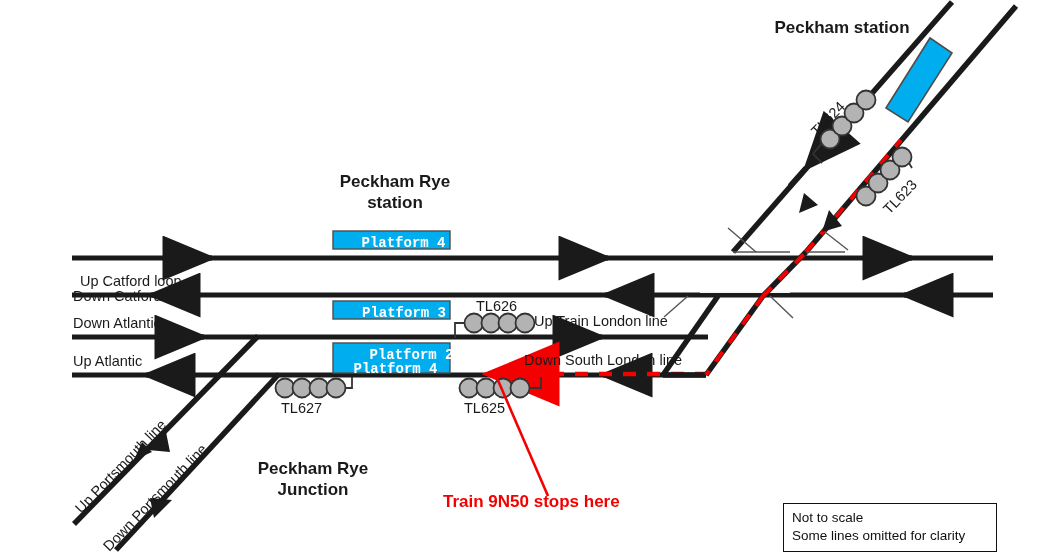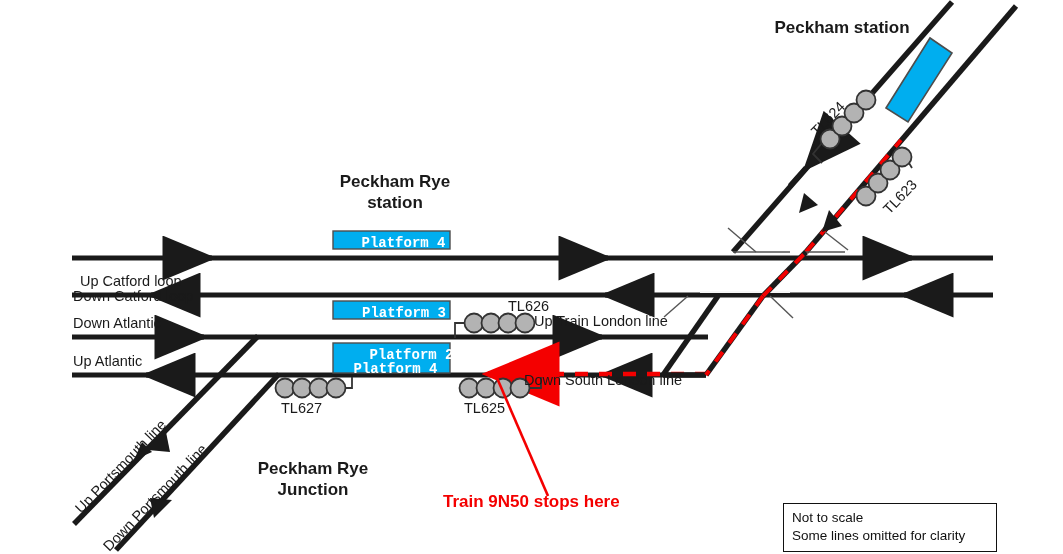--- a/index.html
+++ b/index.html
@@ -179,30 +179,30 @@
     <div>Peckham Rye</div>
     <div>Junction</div>
   </div>
 
   <div class="lbl track-lbl" style="left:73px;top:244px;margin-top:44px;">Down Catford loop</div>
   <div class="lbl track-lbl" style="left:73px;top:273px;margin-left:7px;">Up Catford loop</div>
   <div class="lbl track-lbl" style="left:73px;top:315px;">Down Atlantic</div>
   <div class="lbl track-lbl" style="left:73px;top:353px;">Up Atlantic</div>
 
   <div class="lbl track-lbl" style="left:534px;top:313px;">Up Train London line</div>
-  <div class="lbl track-lbl" style="left:524px;top:372px;">Down South London line</div>
+  <div class="lbl track-lbl" style="left:524px;top:352px;">Down South London line</div>
 
   <div class="plat-lbl" style="left:333px;top:235px;width:117px;text-align:center;">Platform 4</div>
   <div class="plat-lbl" style="left:333px;top:305px;width:118px;text-align:center;">Platform 3</div>
   <div class="plat-lbl" style="left:341px;top:347px;width:117px;text-align:center;">Platform 2</div>
   <div class="plat-lbl" style="left:325px;top:361px;width:117px;text-align:center;">Platform 4</div>
 
   <div class="lbl sig-lbl" style="left:281px;top:400px;">TL627</div>
   <div class="lbl sig-lbl" style="left:464px;top:400px;">TL625</div>
-  <div class="lbl sig-lbl" style="left:476px;top:298px;margin-left:32px;">TL626</div>
+  <div class="lbl sig-lbl" style="left:476px;top:298px;">TL626</div>
 
   <div class="lbl sig-lbl rot" style="left:808px;top:128px;transform:rotate(-46deg);">TL624</div>
   <div class="lbl sig-lbl rot" style="left:880px;top:206px;transform:rotate(-46deg);">TL623</div>
 
   <div class="lbl track-lbl rot" style="left:72px;top:505px;transform:rotate(-46deg);">Up Portsmouth line</div>
   <div class="lbl track-lbl rot" style="left:100px;top:543px;transform:rotate(-46deg);">Down Portsmouth line</div>
 
   <div class="red-note" style="left:443px;top:492px;">Train 9N50 stops here</div>
 
   <div class="legend" style="left:783px;top:503px;width:196px;">

